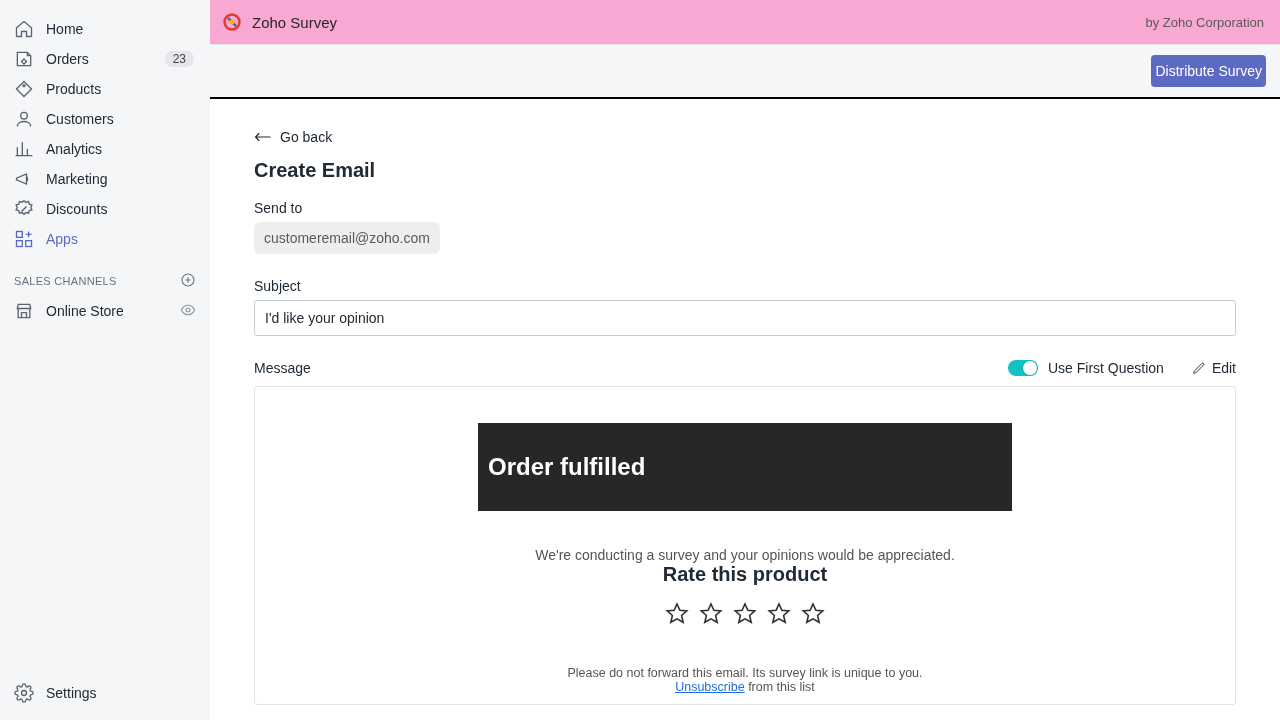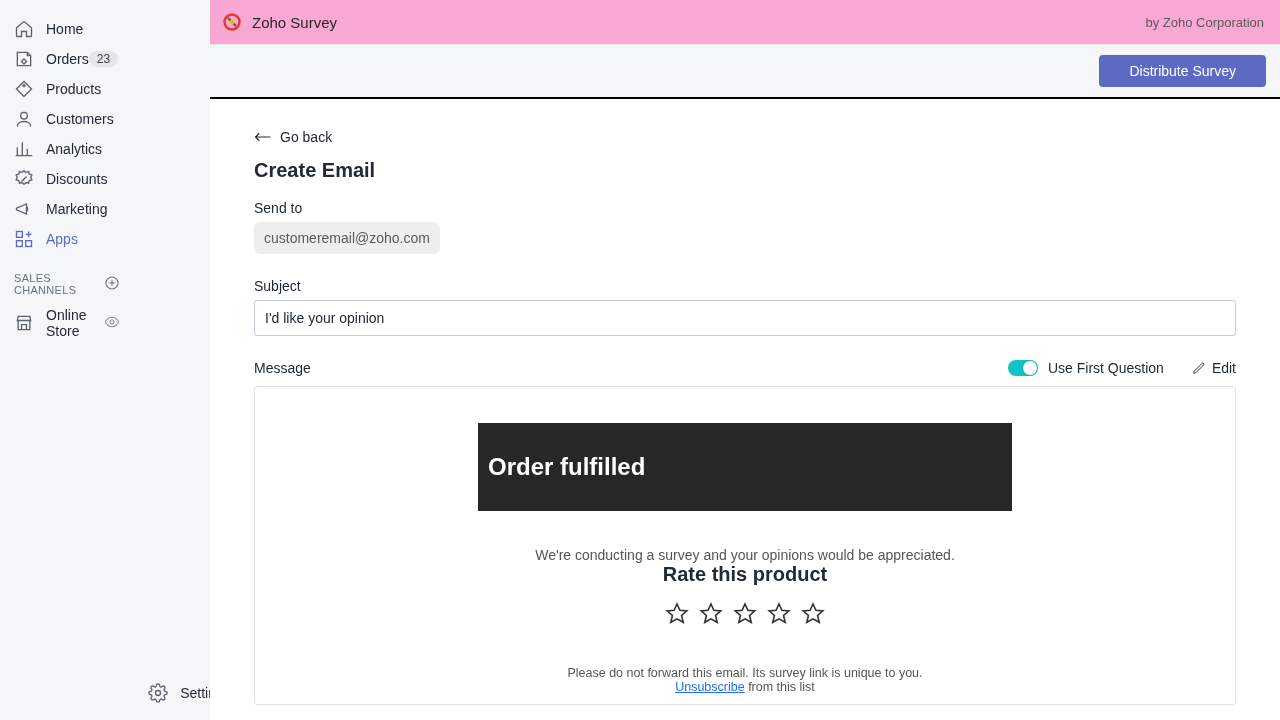--- a/index.html
+++ b/index.html
@@ -1,38 +1,38 @@
 <!DOCTYPE html>
 <html><head>
 <meta charset="utf-8">
 <style>
 * { box-sizing: border-box; margin: 0; padding: 0; }
 body { font-family: -apple-system, BlinkMacSystemFont, "Segoe UI", Helvetica, Arial, sans-serif; background: #f4f6f8; width: 1280px; height: 720px; overflow: hidden; color: #212b36; }
 .app { display: flex; width: 100%; height: 100%; }
-.sidebar { width: 210px; background: #f4f6f8; padding: 14px 0 0 0; display: flex; flex-direction: row; }
+.sidebar { width: 210px; background: #f4f6f8; padding: 14px 0 0 0; display: flex; flex-direction: column; }
 .nav-top { flex: 1; }
 .nav-item { display: flex; align-items: center; padding: 5px 14px 5px 14px; cursor: pointer; font-size: 14px; color: #212b36; }
 .nav-item .icon { width: 20px; height: 20px; margin-right: 12px; display:flex; align-items:center; justify-content:center; flex-shrink:0; }
 .nav-item .icon svg { width: 20px; height: 20px; stroke: #5c6370; fill: none; stroke-width: 1.6; }
 .nav-item.active { color: #5c6ac4; }
 .nav-item.active .icon svg { stroke: #5c6ac4; }
 .nav-item .label { flex: 1; }
 .badge { background: #e4e6eb; border-radius: 10px; padding: 1px 8px; font-size: 12px; color: #444; margin-right: 2px; }
 .section-title { font-size: 11px; letter-spacing: 0.3px; color: #637381; padding: 18px 14px 6px 14px; display: flex; align-items: center; justify-content: space-between; }
 .section-title .heading { font-weight: 500; }
 .section-title .plus svg { width: 16px; height: 16px; stroke: #637381; fill: none; stroke-width: 1.6; }
 .nav-item .eye svg { width: 16px; height: 16px; stroke: #8a9099; fill: none; stroke-width: 1.6; }
 .settings-row { margin-top:auto; padding-bottom: 12px; }
 .main { flex: 1; display: flex; flex-direction: column; background: #f9a8d4; }
 .topbar { height: 45px; display: flex; align-items: center; padding: 0 16px 0 12px; border-bottom: 1px solid #e3e5e8; }
 .topbar .logo { width: 20px; height: 20px; margin-right: 10px; }
 .topbar .title { font-size: 15px; color: #272727; }
 .topbar .credit { margin-left: auto; font-size: 13px; color: #5a5a5a; }
 .actionbar { display: flex; justify-content: flex-end; padding: 10px 14px; border-bottom: 2px solid #000; background:#f4f6f8; }
-.dist-btn { background: #5c6ac4; color: #fff; border: none; border-radius: 4px; padding: 8px 30px; font-size: 14px; cursor: pointer; }
+.dist-btn { background: #5c6ac4; color: #fff; border: none; border-radius: 4px; padding: 8px 4px; font-size: 14px; cursor: pointer; }
 .content { background: #fff; flex: 1; overflow: auto; padding: 30px 44px 0 44px; }
 .go-back { display: inline-flex; align-items: center; color: #212b36; font-size: 14px; cursor: pointer; margin-bottom: 14px; }
 .go-back svg { width: 18px; height: 12px; stroke: #212b36; fill: none; stroke-width: 1.6; margin-right: 8px; }
 .page-title { font-size: 20px; margin-bottom: 18px; font-weight: 600; }
 .field-label { font-size: 14px; margin-bottom: 6px; }
 .chip { display:inline-block; background: #eeeeee; color: #5a5a5a; font-size: 14px; padding: 8px 10px; border-radius: 6px; margin-bottom: 24px; }
 .subject-input { width: 100%; border: 1px solid #c4cdd5; border-radius: 3px; padding: 9px 10px; font-size: 14px; color:#212b36; margin-bottom: 24px; }
 .msg-row { display:flex; align-items:center; margin-bottom: 10px; }
 .msg-row .lbl { font-size: 14px; }
 .msg-row .spacer { flex:1; }
@@ -100,33 +100,33 @@
         <span class="icon">
             <svg viewBox="0 0 24 24">
               <path d="M4 20V10M10 20V4M16 20v-8M22 20H2"></path>
             </svg>
           </span>
         <span class="label">Analytics</span>
       </div>
       <div class="nav-item">
         <span class="icon">
             <svg viewBox="0 0 24 24">
+              <path d="M3 11v2l12 5V6zM15 9a4 4 0 0 1 0 6"></path>
+            </svg>
+          </span>
+        <span class="label">Marketing</span>
+      </div>
+      <div class="nav-item">
+        <span class="icon">
+            <svg viewBox="0 0 24 24">
               <path d="M12 2l2.3 2.3L17.5 3l.8 3.2L21.5 7l-1.3 3 1.3 3-3.2.8L17.5 17l-3.2-.8L12 18.5l-2.3-2.3L6.5 17l-.8-3.2L2.5 13l1.3-3L2.5 7l3.2-.8L6.5 3l3.2.8z"></path>
               <path d="M9 15l6-6"></path>
             </svg>
           </span>
         <span class="label">Discounts</span>
-      </div>
-      <div class="nav-item">
-        <span class="icon">
-            <svg viewBox="0 0 24 24">
-              <path d="M3 11v2l12 5V6zM15 9a4 4 0 0 1 0 6"></path>
-            </svg>
-          </span>
-        <span class="label">Marketing</span>
       </div>
       <div class="nav-item active">
         <span class="icon">
             <svg viewBox="0 0 24 24">
               <rect x="3" y="3" width="7" height="7"></rect>
               <rect x="3" y="14" width="7" height="7"></rect>
               <rect x="14" y="14" width="7" height="7"></rect>
               <path d="M17.5 3v7M14 6.5h7"></path>
             </svg>
           </span>

